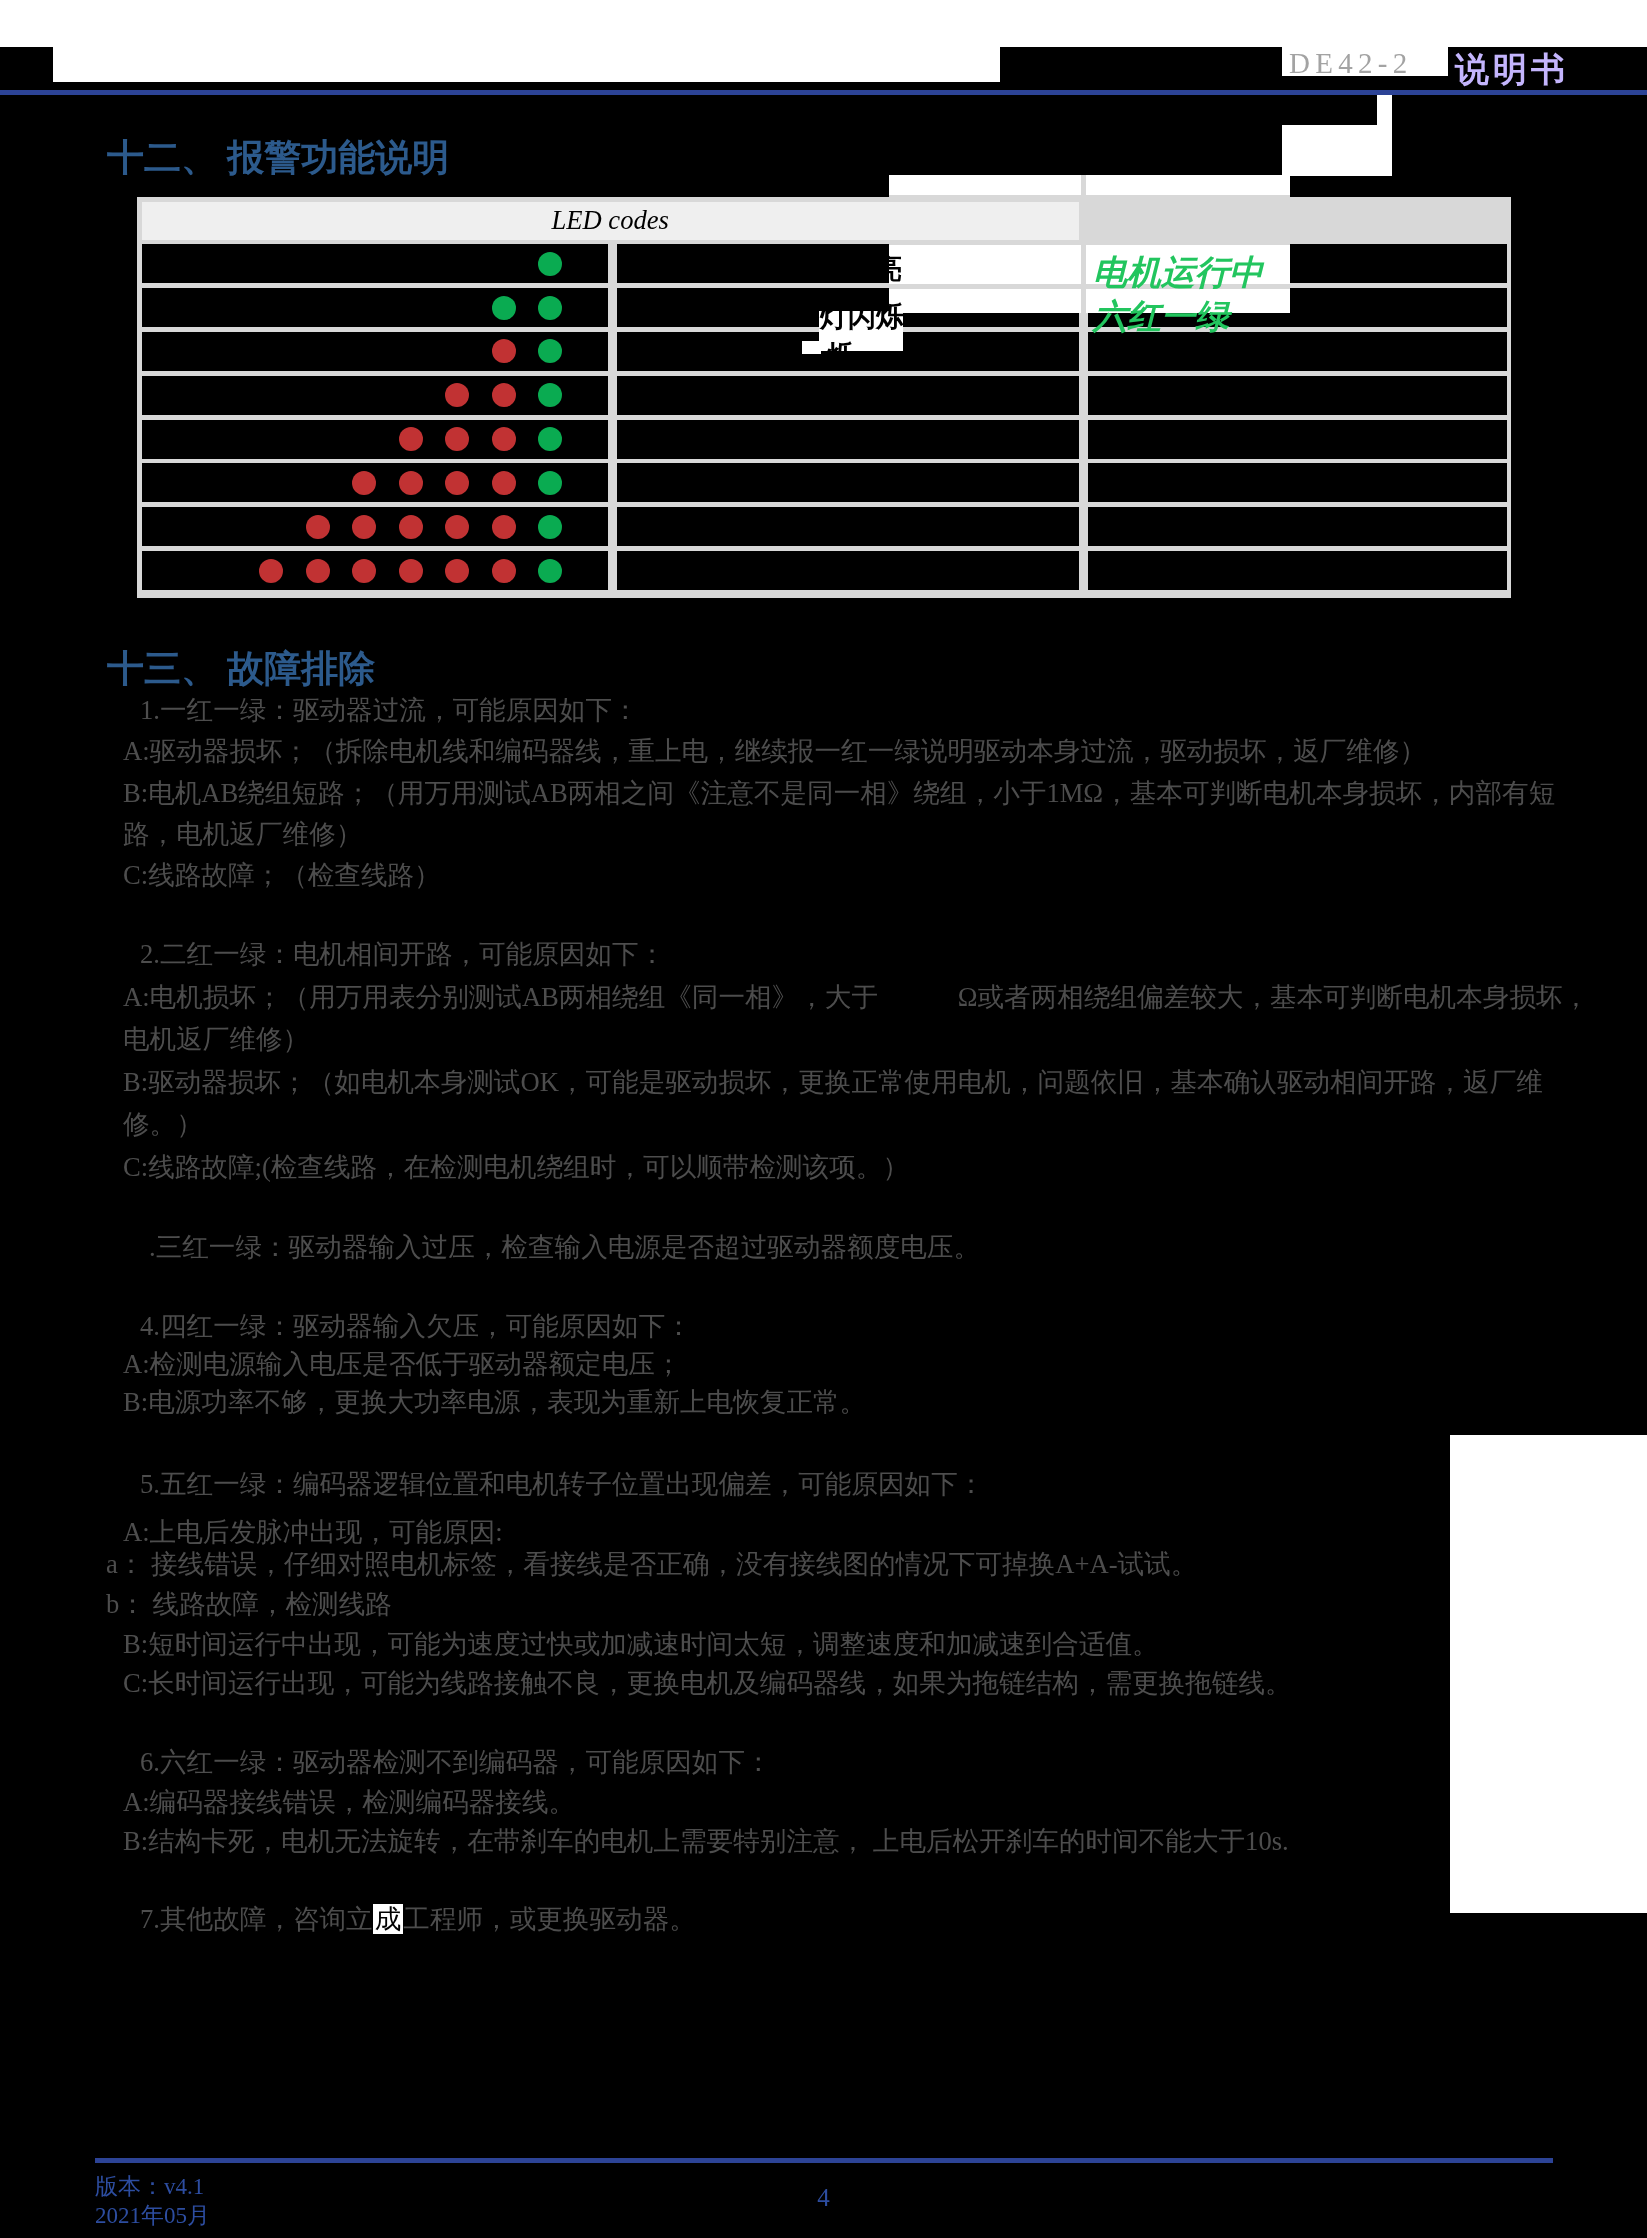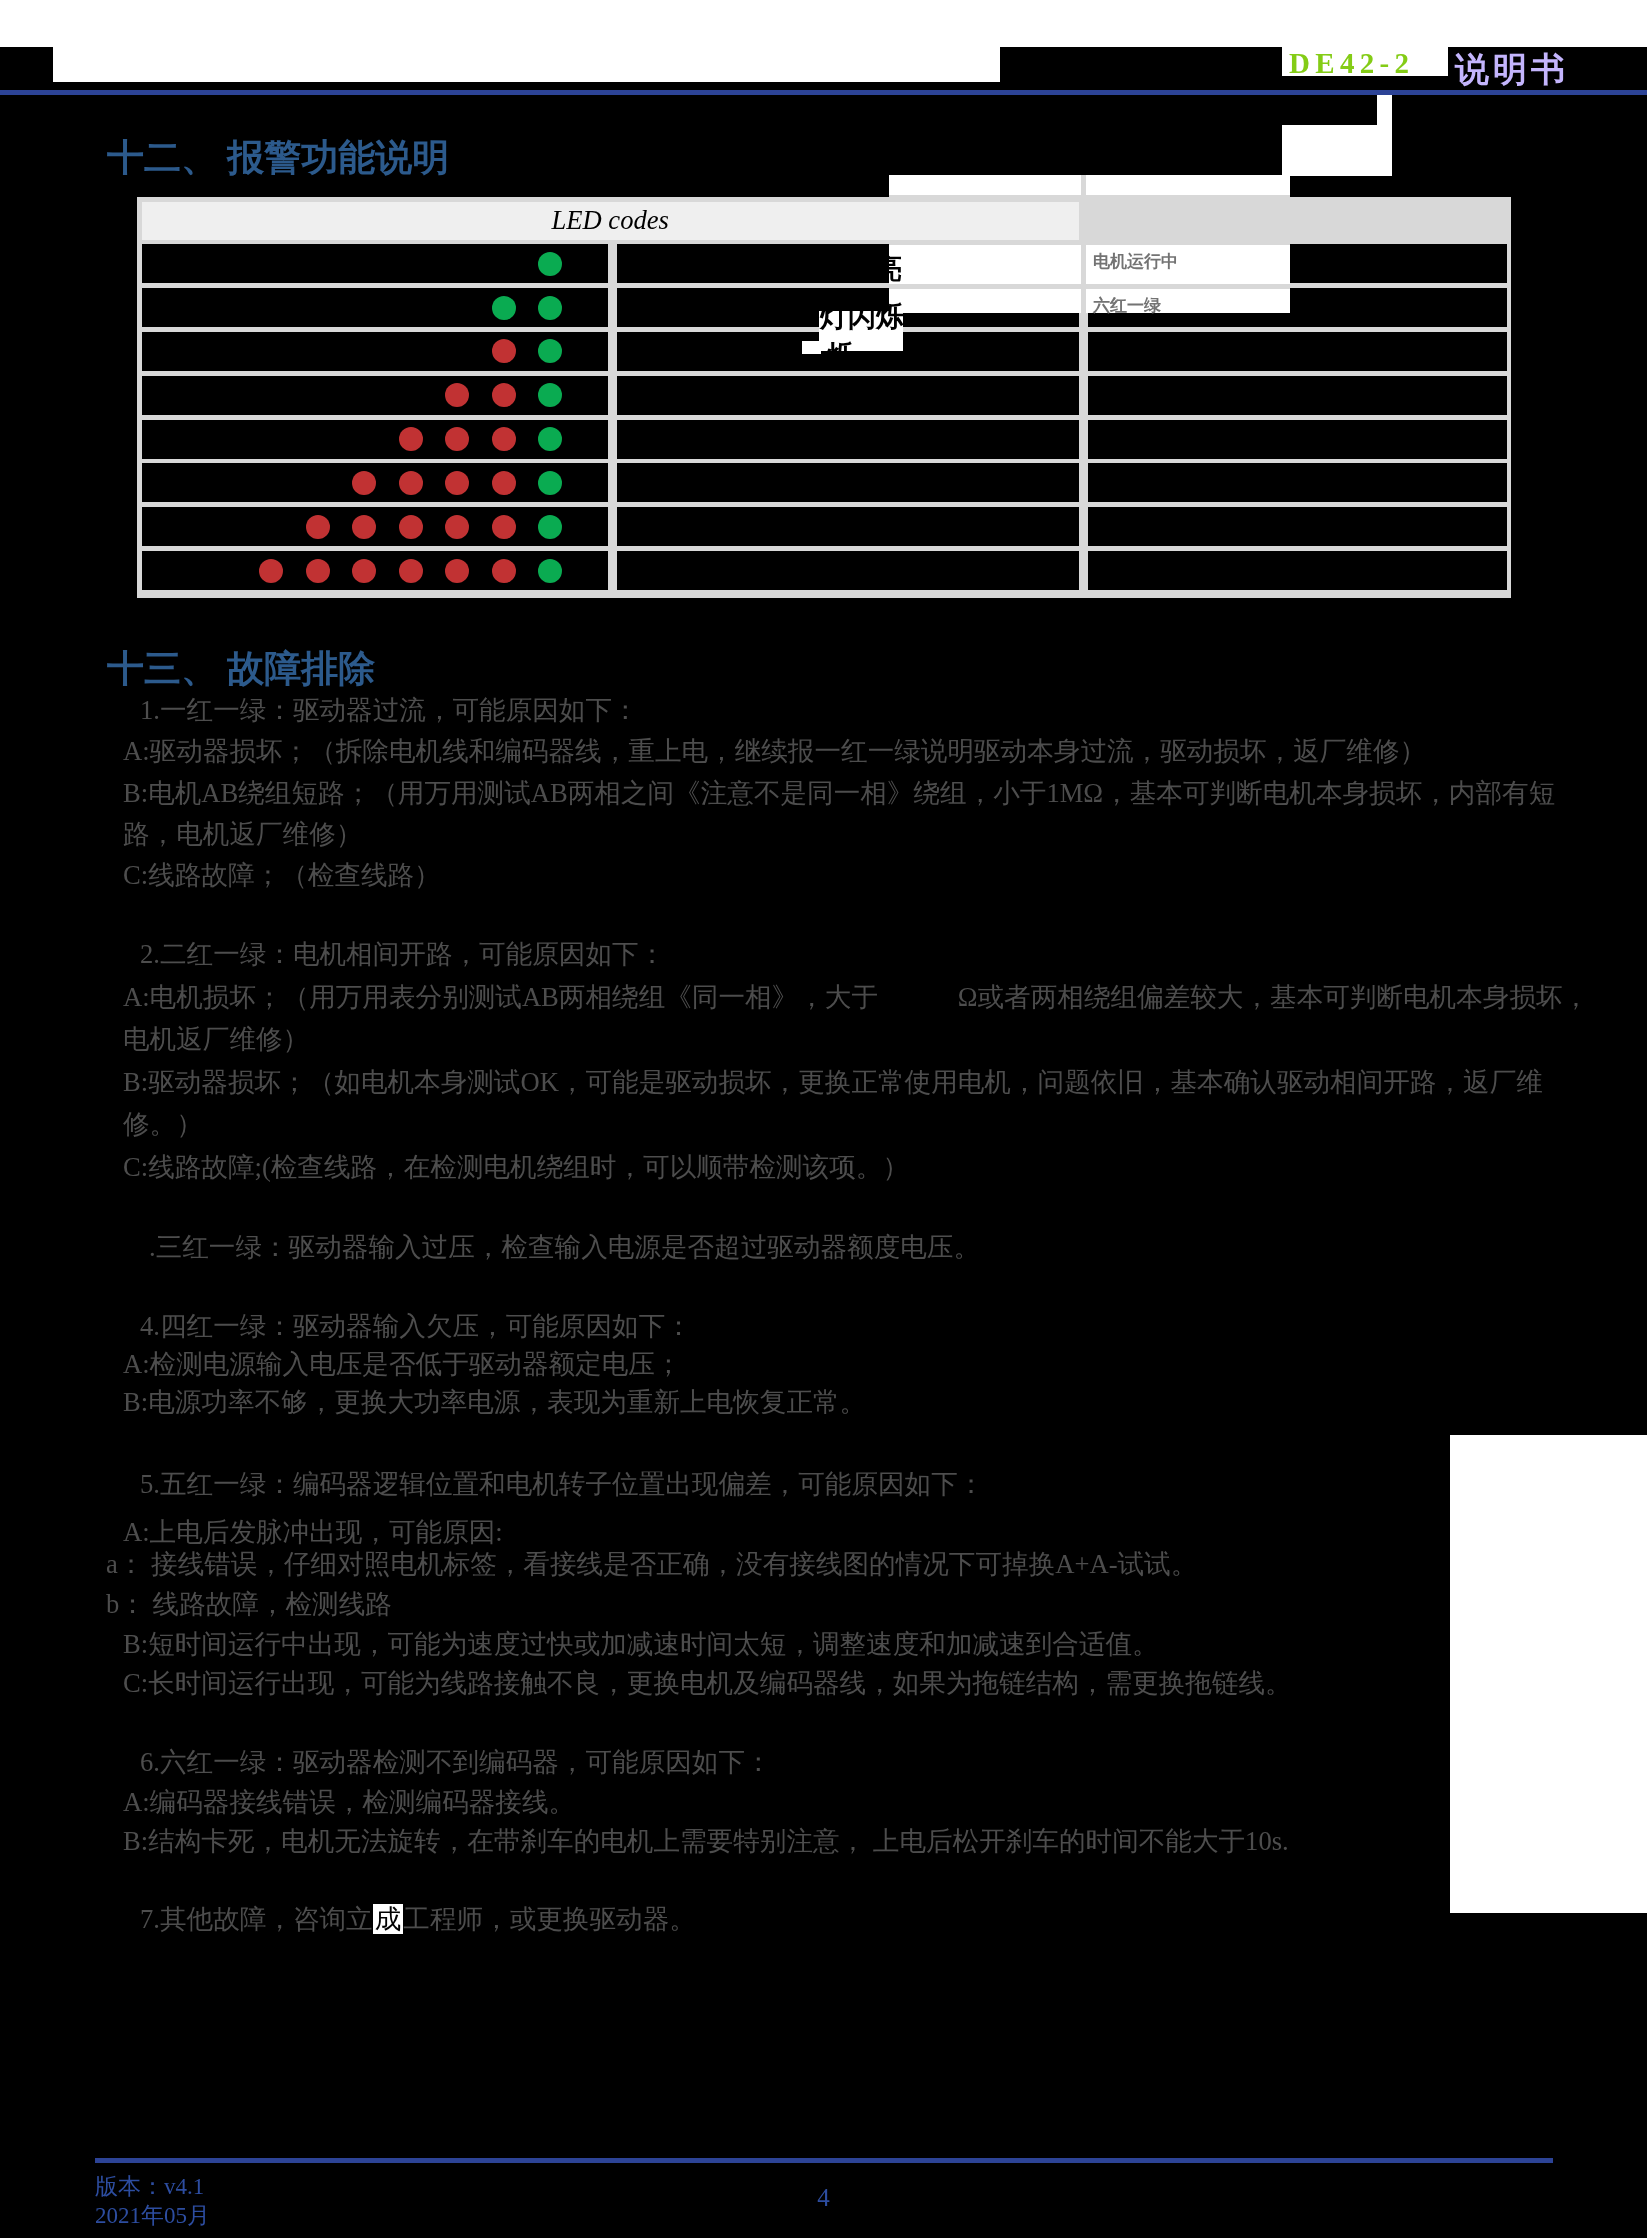--- a/index.html
+++ b/index.html
@@ -1,32 +1,32 @@
 <!DOCTYPE html>
 <html style="font-size:10.6px"><head>
 <meta charset="utf-8">
 <style>
   html,body{margin:0;padding:0;background:#222;}
   .page{position:relative;width:1647px;height:2239px;background:#000;overflow:hidden;
         font-family:"Liberation Serif","DejaVu Serif",serif;}
   .abs{position:absolute;}
   .white{background:#ffffff;}
   .rule{background:#2c4396;}
-  .doc-code{color:#84cc16;font-size:29px;font-weight:bold;letter-spacing:5.3px;white-space:pre;}
+  .doc-code{color:#a3a3a3;font-size:29px;font-weight:normal;letter-spacing:5.3px;white-space:pre;}
   .doc-type{color:#c4b5fd;font-size:34px;font-weight:bold;letter-spacing:4px;white-space:pre;}
   .sec-title{color:#2c5a8c;font-size:37px;font-weight:bold;white-space:pre;}
   .tbl-base{background:#d8d8d8;}
   .cell{position:absolute;background:#000;}
   .hcell{position:absolute;background:#efefef;color:#000;font-size:26.6px;display:flex;align-items:center;}
   .hcell.center{justify-content:center;}
   .gridline{position:absolute;background:#d8d8d8;z-index:30;}
   .redact{position:absolute;background:#ffffff;z-index:20;}
   .dot{position:absolute;width:24px;height:24px;border-radius:50%;z-index:15;}
   .frag{position:absolute;color:#000;font-size:28px;font-weight:bold;white-space:pre;z-index:40;}
-  .errtxt{position:absolute;color:#737373;font-size:17px;font-weight:bold;white-space:pre;z-index:40;}
+  .errtxt{position:absolute;color:#22c55e;font-size:34px;font-weight:bold;white-space:pre;z-index:40;font-style:italic;}
   .bodyline{position:absolute;color:#4d4d4d;font-size:26.6px;line-height:37px;white-space:pre;z-index:5;}
   .hl{background:#ffffff;color:#000;padding:0 2px;}
   .footer-text{color:#2d4da0;font-size:23px;white-space:pre;}
   .pagenum{color:#2d4da0;font-size:25px;text-align:center;}
 </style>
 </head>
 <body>
 
 <div class="page">
 

